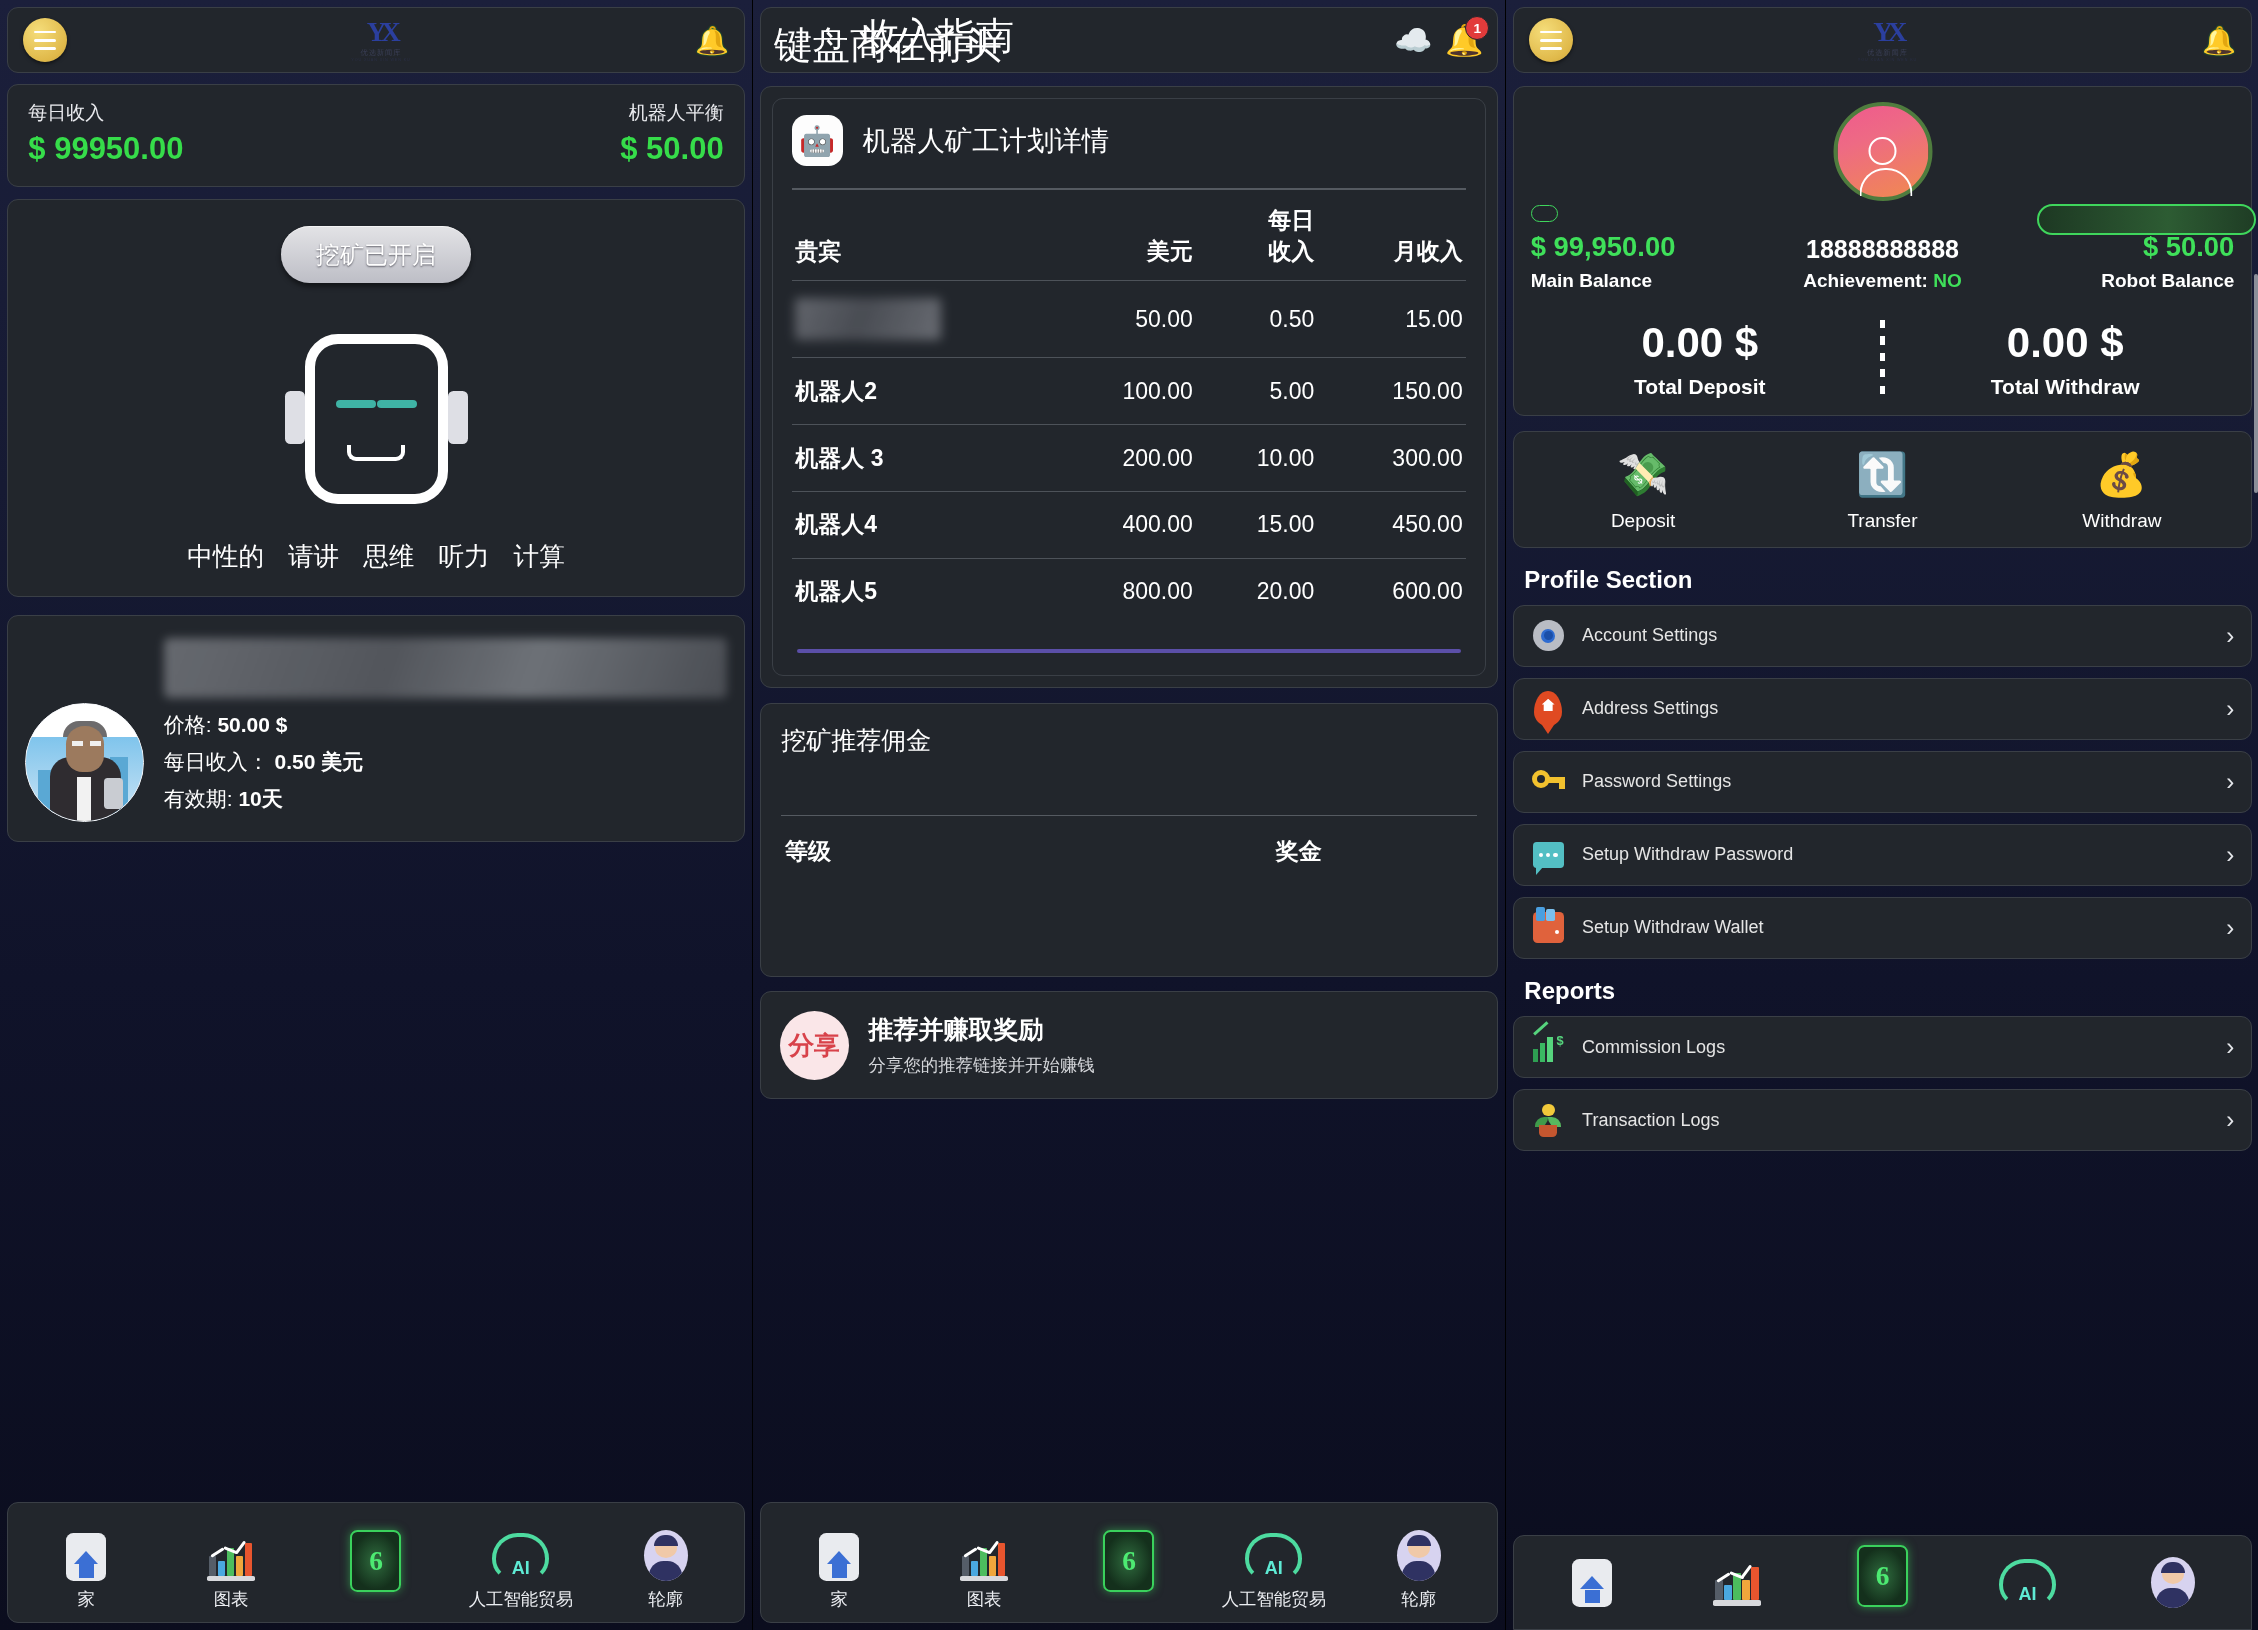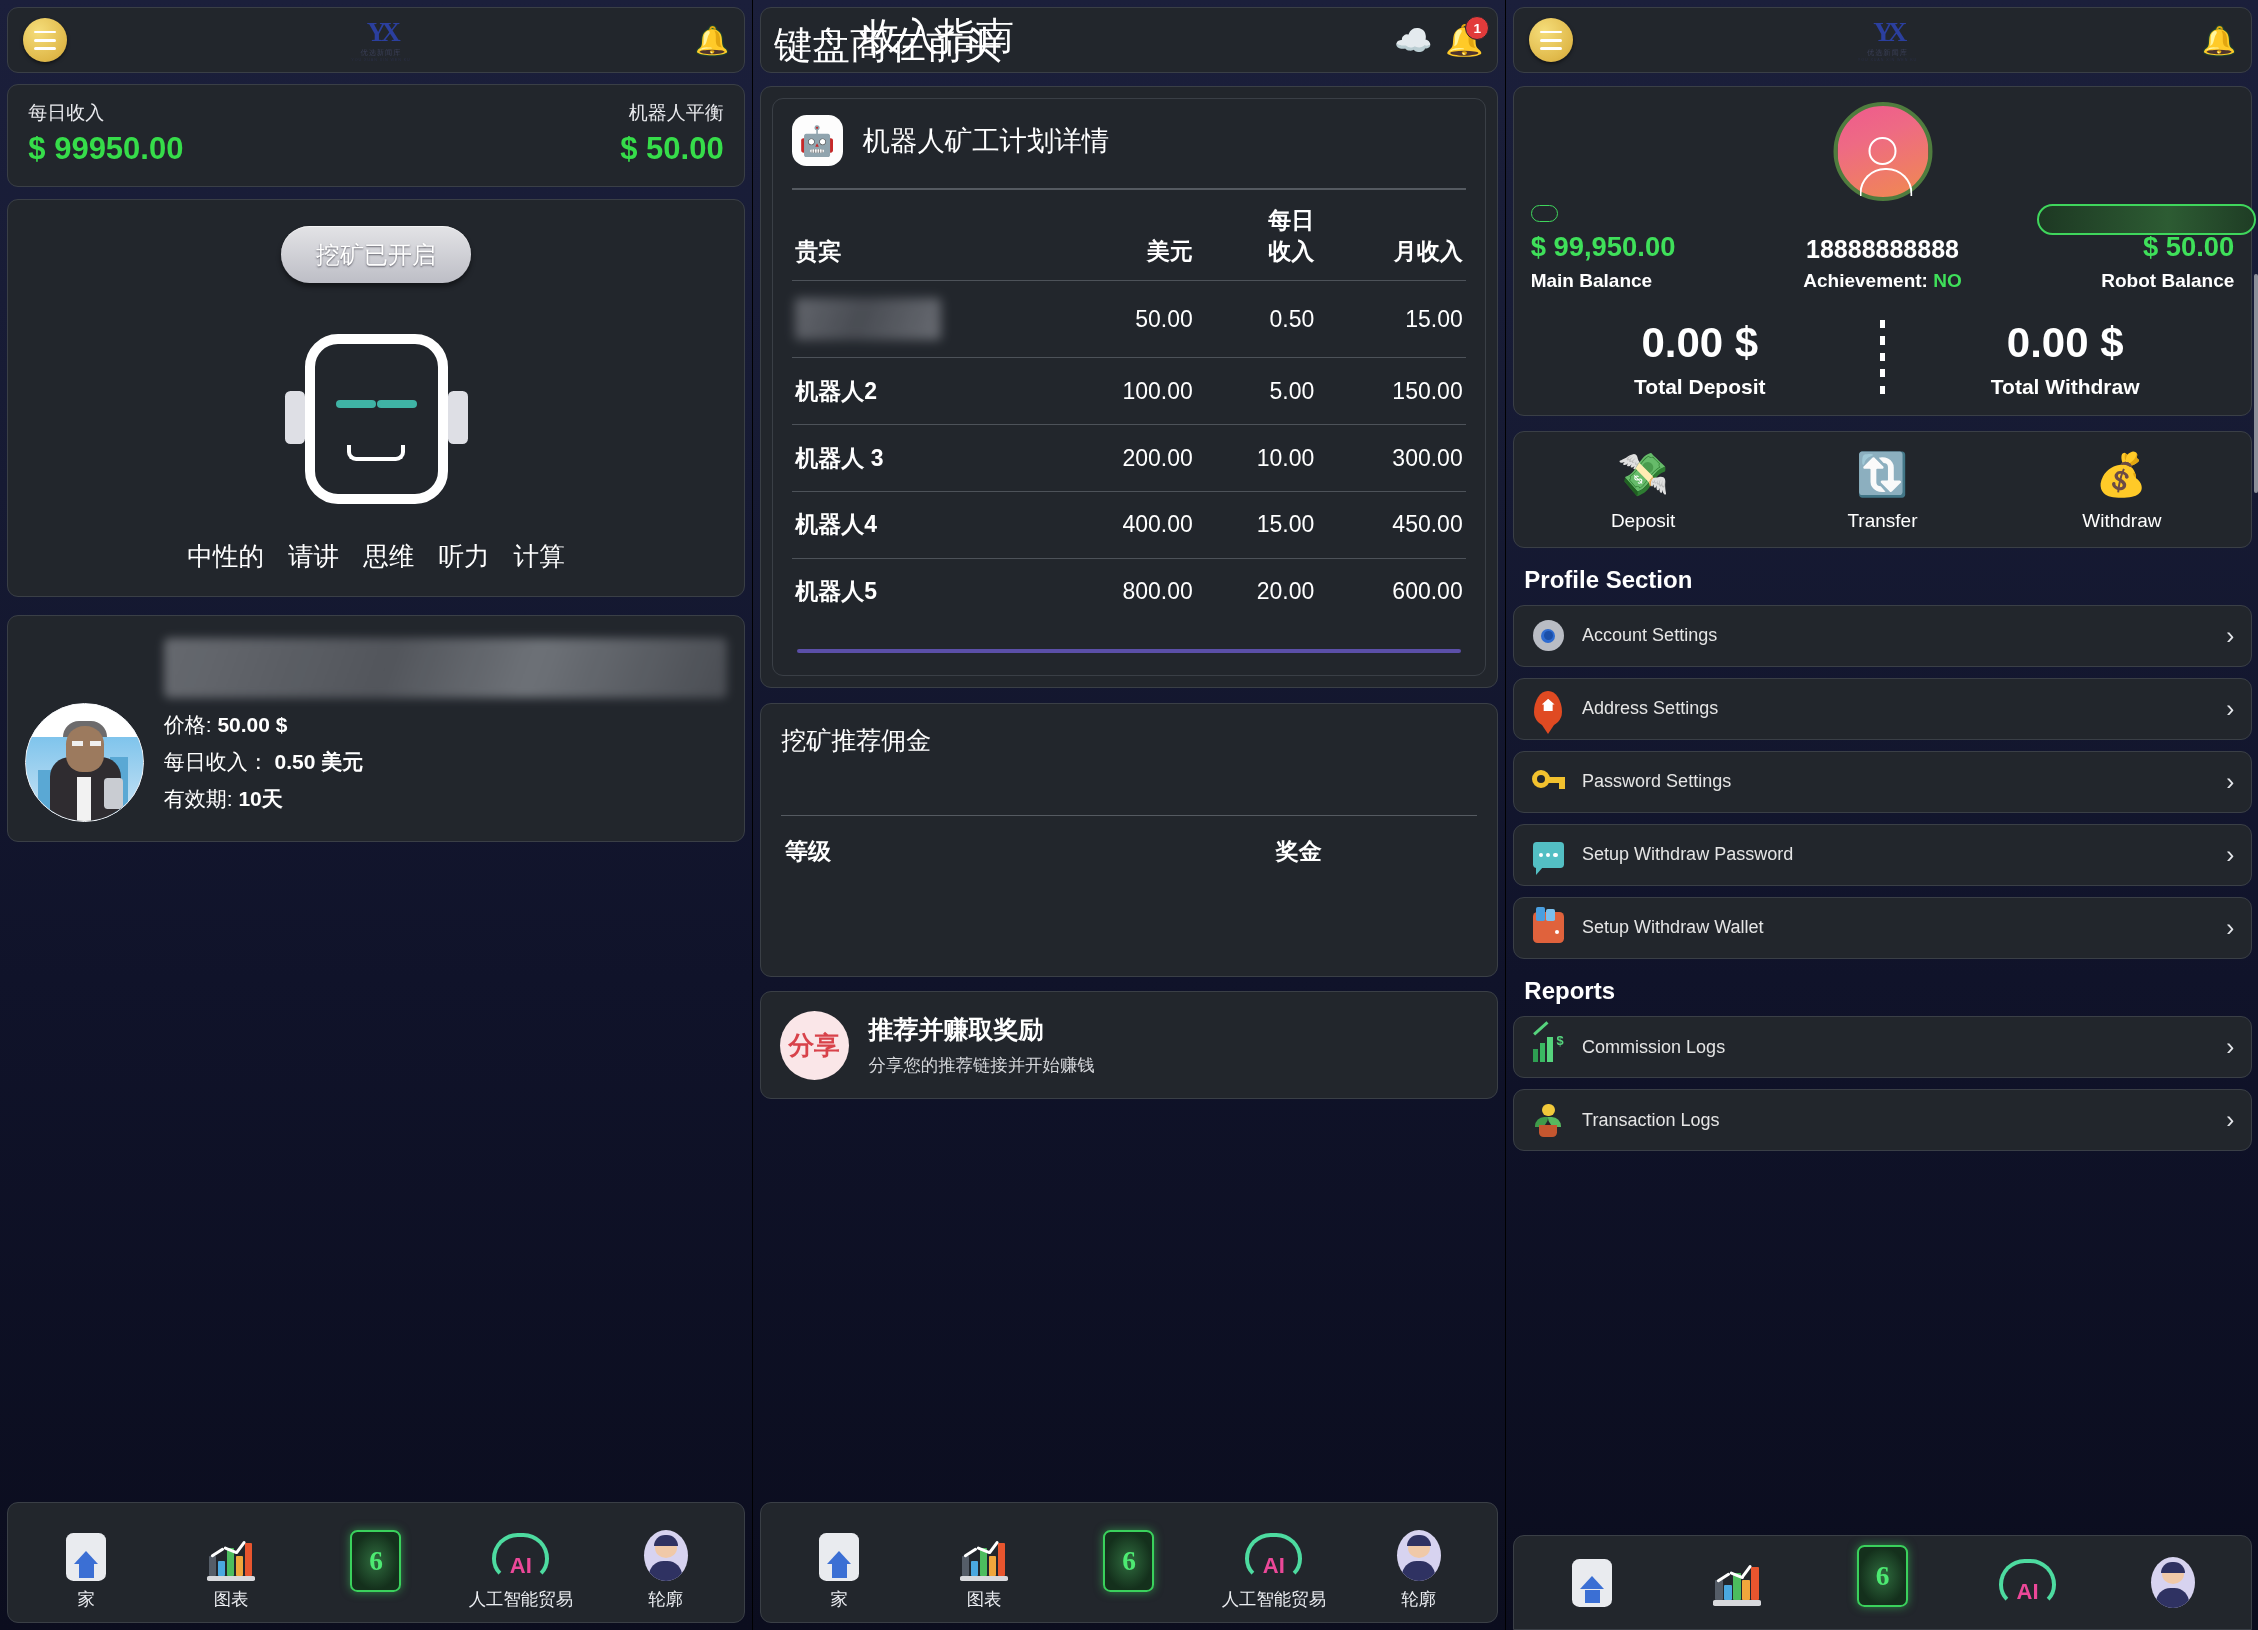--- a/index.html
+++ b/index.html
@@ -153,21 +153,21 @@
     background:radial-gradient(ellipse at 50% 50%,#2f6c3e 0%,#14301c 70%);
     border:2.7px solid #3ad15c; box-shadow:0 0 9.1px rgba(58,209,92,.55);
     display:flex; align-items:center; justify-content:center;
     color:#4dea72; font-size:27.4px; font-weight:bold; font-family:"Liberation Serif",serif;
   }
   .ico-ai { width:57px; height:48px; position:relative; margin-bottom:5.5px; }
   .ico-ai .cloud {
     position:absolute; inset:0; border:4.6px solid #4ddba0; border-radius:25.6px 25.6px 22px 22px;
     border-bottom-color:transparent;
   }
-  .ico-ai .ai { position:absolute; left:0; right:0; bottom:1.8px; text-align:center; font-size:22px; font-weight:bold; color:#ec4899; font-family:"Liberation Sans",sans-serif; }
+  .ico-ai .ai { position:absolute; left:0; right:0; bottom:1.8px; text-align:center; font-size:18px; font-weight:bold; color:#5eead4; font-family:"Liberation Sans",sans-serif; }
   .ico-person {
     width:44px; height:51px; border-radius:50%; margin-bottom:5.5px; position:relative; overflow:hidden;
     background:#d7d3f0;
   }
   .ico-person .ph { position:absolute; left:11px; top:7.3px; width:22px; height:20px; border-radius:50%; background:#f0c9a8; }
   .ico-person .phh { position:absolute; left:10px; top:4.6px; width:24px; height:11px; border-radius:11px 11px 0 0; background:#2f3262; }
   .ico-person .pb { position:absolute; left:5.5px; bottom:0; width:33px; height:20px; border-radius:14.6px 14.6px 0 0; background:#2f3262; }
 
   
   .p2 .appbar2 {

